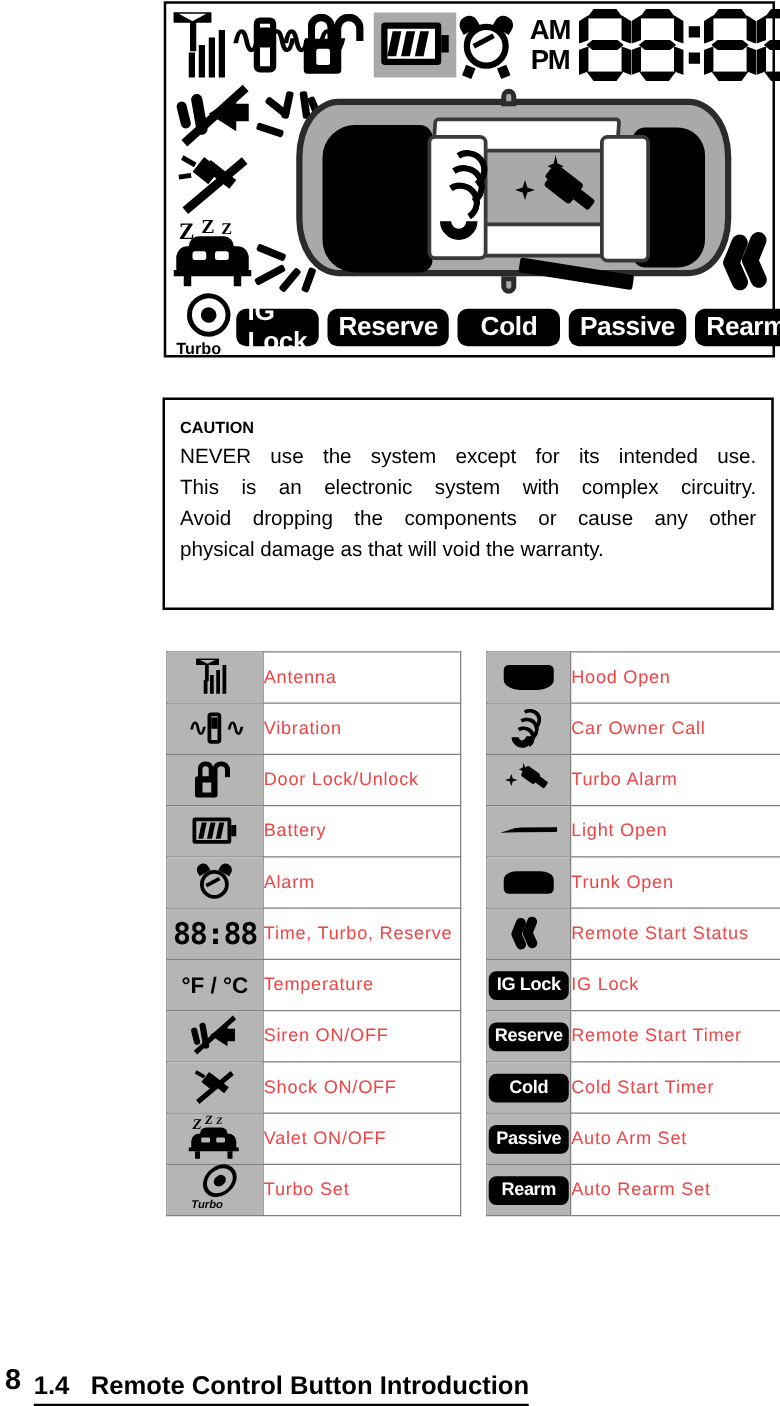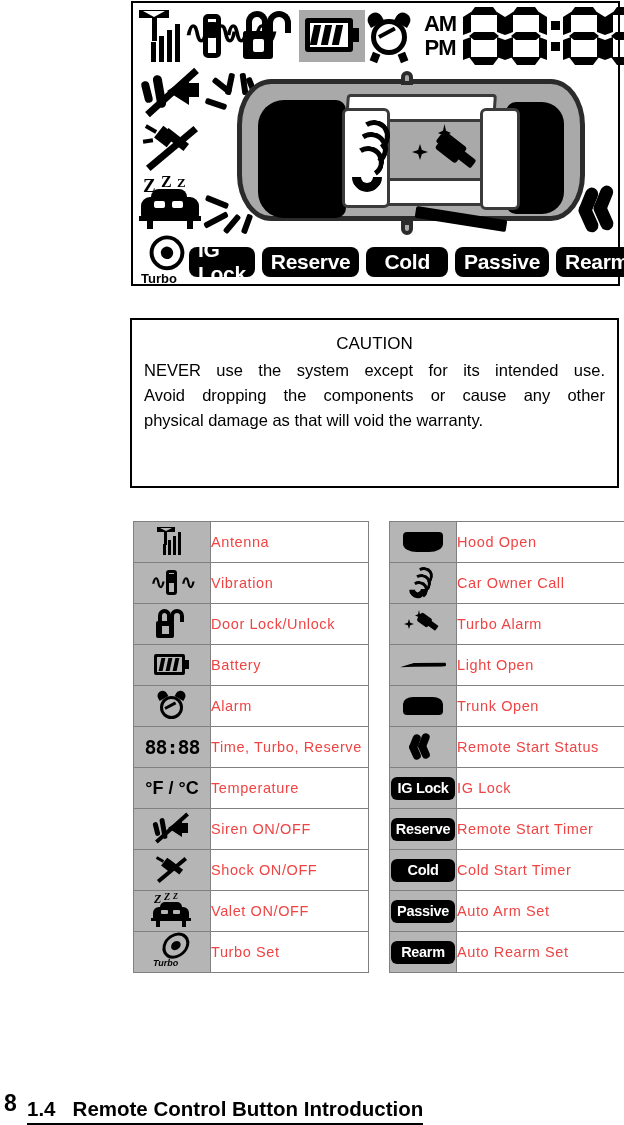--- a/index.html
+++ b/index.html
@@ -213,21 +213,21 @@
     padding:0 9px;
   }
 
   
   #caution-box{
     position:absolute;left:130px;top:318px;width:489px;height:170px;
     border:2px solid #000;box-sizing:border-box;background:#fff;
     padding:14px 12px 0 12px;
   }
   #caution-title{
-    text-align:center;font-weight:normal;font-size:17px;
+    font-weight:bold;font-size:13px;
     font-family:"Liberation Sans",sans-serif;color:#000;margin-bottom:4px;
   }
   .caution-line{
     font-size:16.5px;color:#000;font-family:"Liberation Sans",sans-serif;
     text-align:justify;text-align-last:justify;line-height:25px;
     white-space:nowrap;
   }
   .caution-line.last{text-align-last:left;}
 
   
@@ -283,21 +283,21 @@
   .li-batt .c{position:absolute;top:5px;width:4px;height:13px;background:#000;transform:skewX(-12deg);}
   .li-batt .c1{left:8px;} .li-batt .c2{left:15px;} .li-batt .c3{left:22px;}
 
   .li-alarm{width:32px;height:32px;}
   .li-alarm .fc{position:absolute;left:4px;top:6px;width:23px;height:23px;border:3px solid #000;border-radius:50%;box-sizing:border-box;background:#b5b5b5;}
   .li-alarm .hd{position:absolute;left:9px;top:17px;width:12px;height:3px;background:#000;transform:rotate(-28deg);transform-origin:left center;}
   .li-alarm .bl{position:absolute;top:1px;width:10px;height:8px;background:#000;border-radius:5px 5px 0 0;}
   .li-alarm .bl.l{left:1px;transform:rotate(-30deg);}
   .li-alarm .bl.r{left:20px;transform:rotate(30deg);}
 
-  .li-time{font-family:"DejaVu Sans Mono",monospace;font-weight:bold;font-size:20px;color:#000;letter-spacing:-1px;}
+  .li-time{font-family:"DejaVu Sans Mono",monospace;font-weight:bold;font-size:24px;color:#000;letter-spacing:-1px;}
   .li-temp{font-family:"Liberation Sans",sans-serif;font-weight:bold;font-size:18px;color:#000;}
 
   .li-siren{width:40px;height:28px;}
   .li-siren .h{position:absolute;left:16px;top:4px;width:0;height:0;border-top:9px solid transparent;border-bottom:9px solid transparent;border-right:14px solid #000;}
   .li-siren .bx{position:absolute;left:28px;top:8px;width:8px;height:10px;background:#000;}
   .li-siren .w1{position:absolute;left:2px;top:7px;width:5px;height:14px;background:#000;border-radius:3px;transform:rotate(-14deg);}
   .li-siren .w2{position:absolute;left:9px;top:3px;width:5px;height:21px;background:#000;border-radius:3px;transform:rotate(-10deg);}
   .li-siren .sl{position:absolute;left:-1px;top:11px;width:42px;height:4px;background:#000;transform:rotate(-42deg);}
 
   .li-shock{width:36px;height:30px;}
@@ -558,20 +558,21 @@
     <span class="lcd-badge">Reserve</span>
     <span class="lcd-badge" style="padding:0 18px;">Cold</span>
     <span class="lcd-badge">Passive</span>
     <span class="lcd-badge">Rearm</span>
   </div>
 </div>
 
 <div id="caution-box">
   <div id="caution-title">CAUTION</div>
   <div class="caution-line">NEVER use the system except for its intended use.</div>
+  <div class="caution-line">This is an electronic system with complex circuitry.</div>
   <div class="caution-line">Avoid dropping the components or cause any other</div>
   <div class="caution-line last">physical damage as that will void the warranty.</div>
 </div>
 
 <table class="legend-table" id="legend-left">
   <tbody>
       <tr>
     <td class="lg-icon-cell">
       <span class="lg-ico li-ant"><i class="t"></i><i class="m"></i><i class="b b1"></i><i class="b b2"></i><i class="b b3"></i><i class="b b4"></i></span>
     </td>

